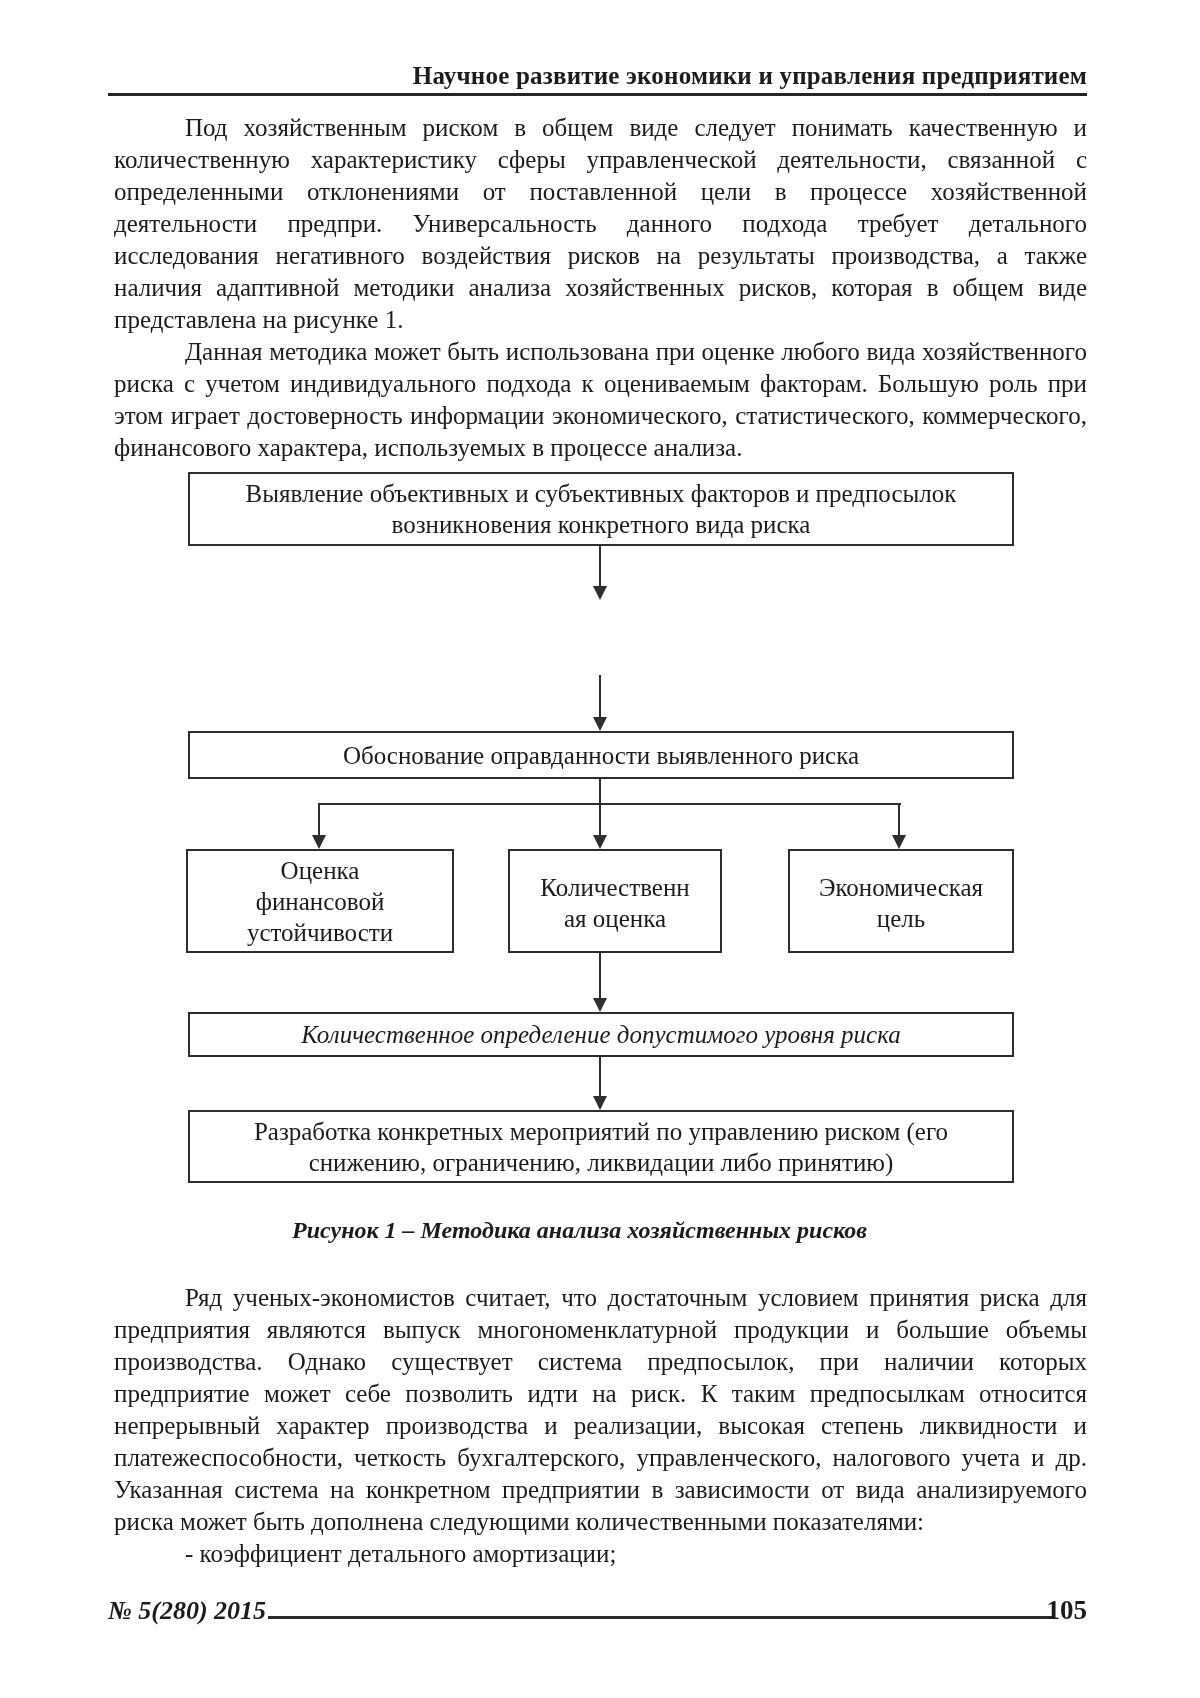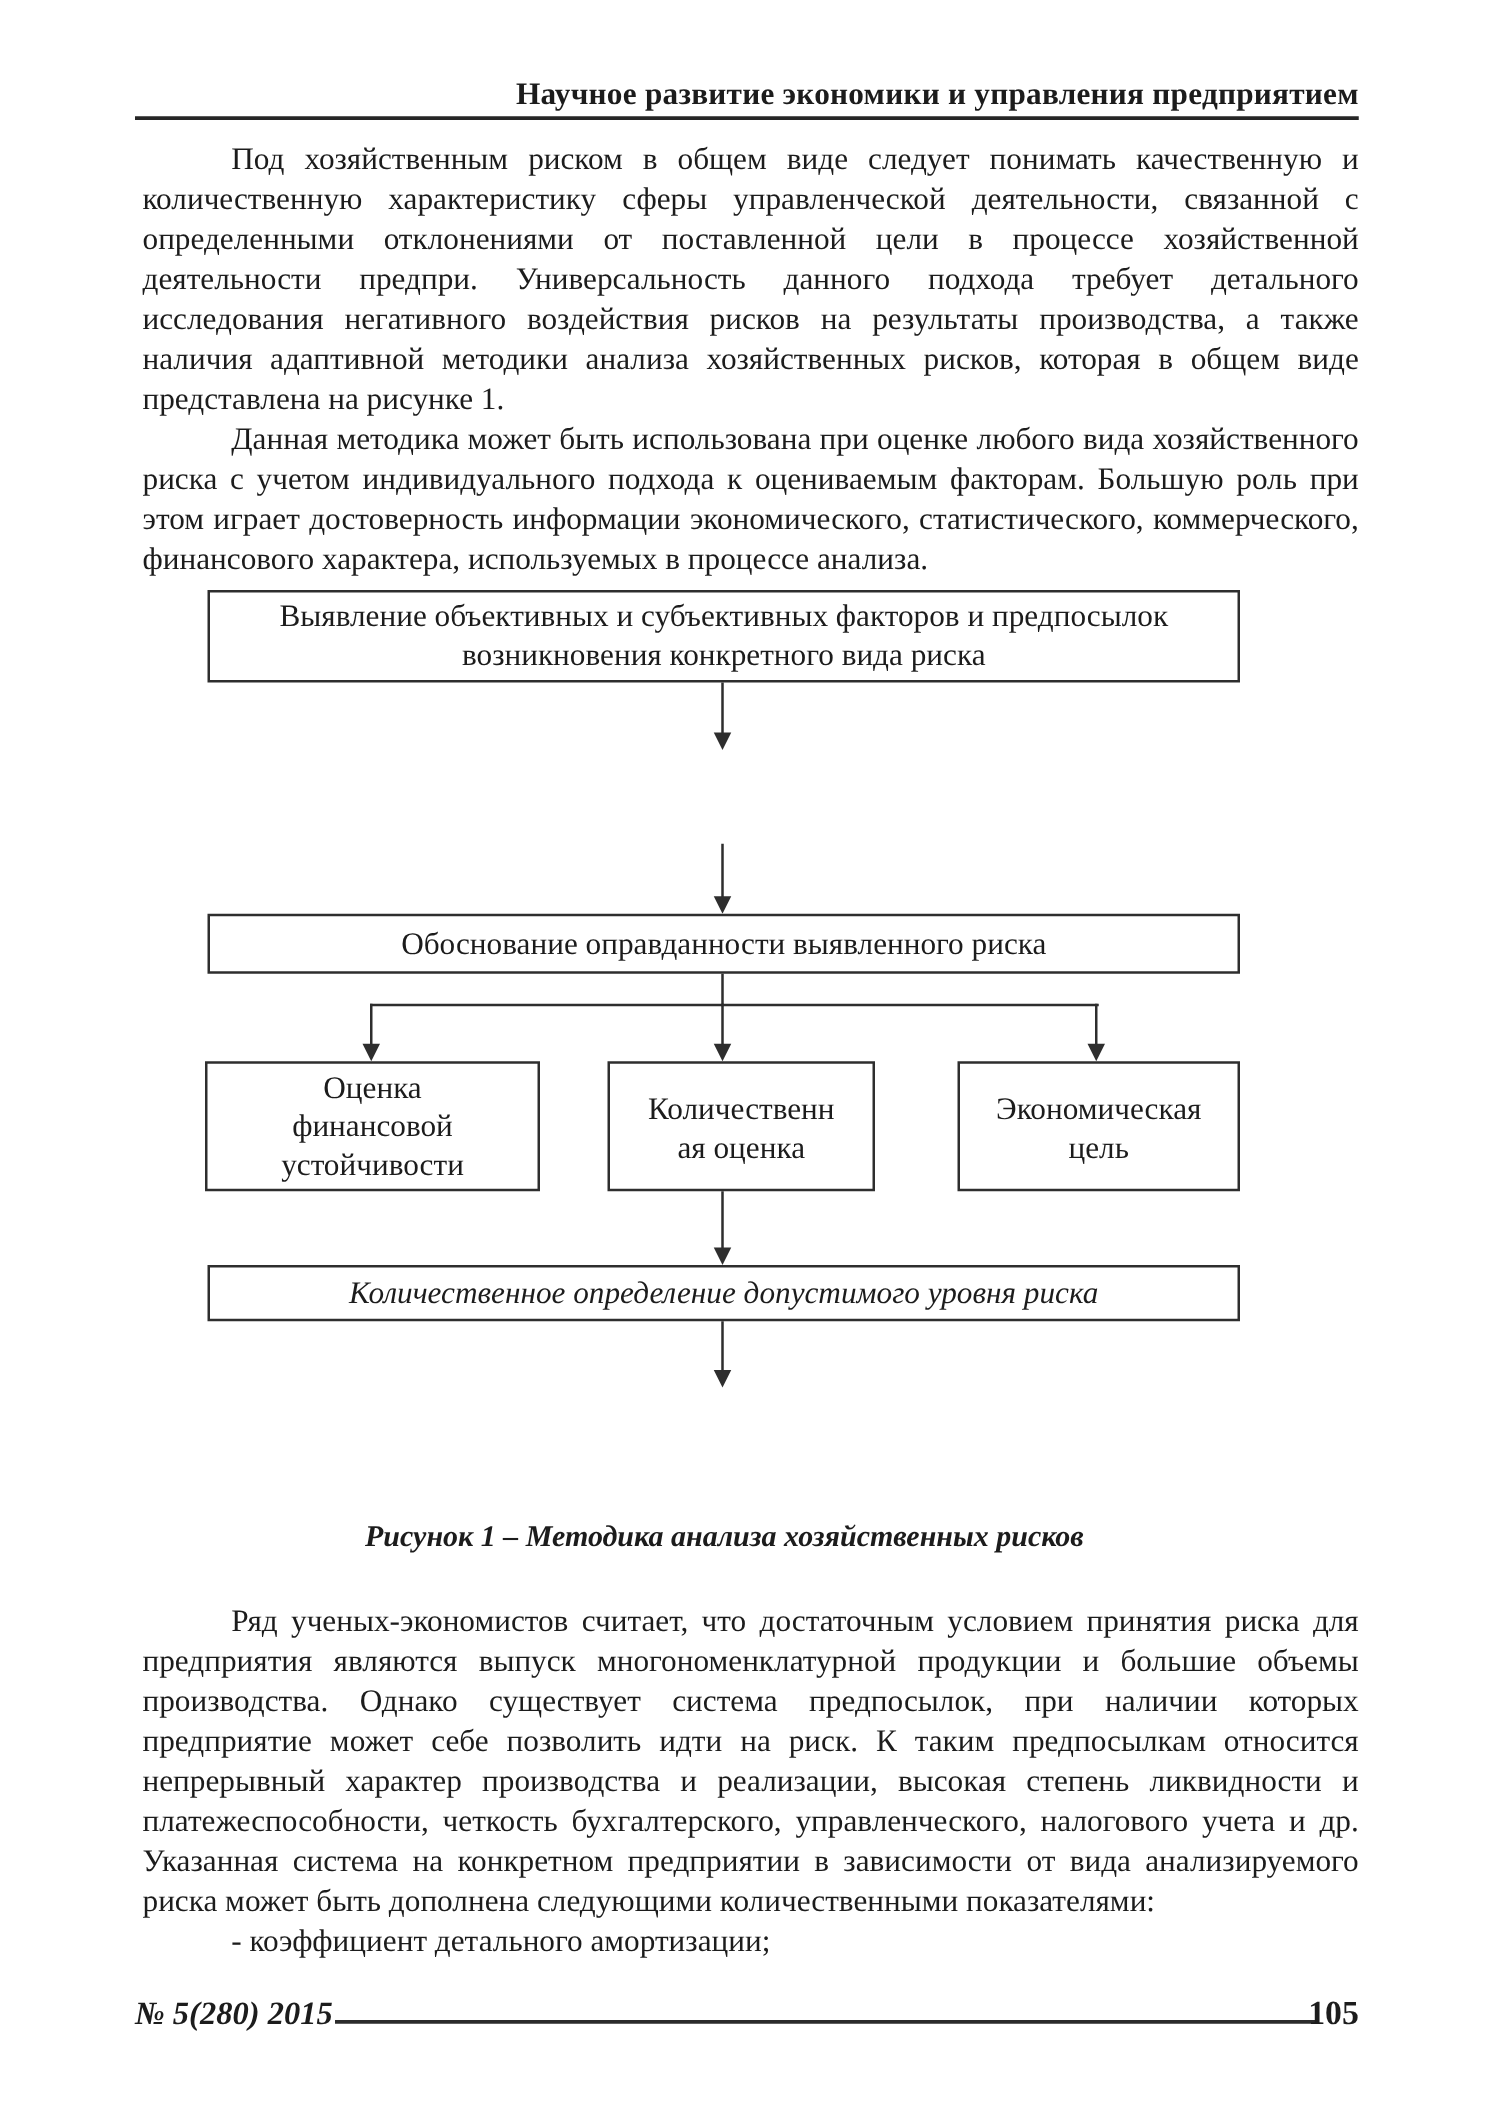--- a/index.html
+++ b/index.html
@@ -45,21 +45,21 @@
   }
   .list-line {
     margin: 0;
     text-indent: 71px;
     text-align: left;
     font-size: 25px;
     line-height: 32px;
   }
 
   
-  .flowchart { position: absolute; inset: 0; }
+  .flowchart { position: absolute; inset: 0; margin-left: 22px; }
   .fbox {
     position: absolute;
     box-sizing: border-box;
     border: 2px solid #2e2e2e;
     background: #ffffff;
     display: flex;
     align-items: center;
     justify-content: center;
     text-align: center;
     white-space: pre-line;
@@ -165,20 +165,22 @@
 цель</div>
 
     <div class="vline" style="left:577px; top:953px; height:47px;"></div>
     <div class="ahead" style="left:571px; top:998px;"></div>
 
     <div class="fbox" style="left:166px; top:1012px; width:826px; height:45px;font-style:italic;">Количественное определение допустимого уровня риска</div>
 
     <div class="vline" style="left:577px; top:1057px; height:41px;"></div>
     <div class="ahead" style="left:571px; top:1096px;"></div>
 
+    <div class="fbox" style="left:166px; top:1110px; width:826px; height:73px;">Разработка конкретных мероприятий по управлению риском (его
+снижению, ограничению, ликвидации либо принятию)</div>
   </div>
 
   <div class="fig-caption">Рисунок 1 – Методика анализа хозяйственных рисков</div>
 
   <div class="text-block tb2">
     <p class="para">Ряд ученых-экономистов считает, что достаточным условием принятия риска для предприятия являются выпуск многономенклатурной продукции и большие объемы производства. Однако существует система предпосылок, при наличии которых предприятие может себе позволить идти на риск. К таким предпосылкам относится непрерывный характер производства и реализации, высокая степень ликвидности и платежеспособности, четкость бухгалтерского, управленческого, налогового учета и др. Указанная система на конкретном предприятии в зависимости от вида анализируемого риска может быть дополнена следующими количественными показателями:</p>
     <p class="list-line">- коэффициент детального амортизации;</p>
   </div>
 
   <div class="footer-issue">№ 5(280) 2015</div>

